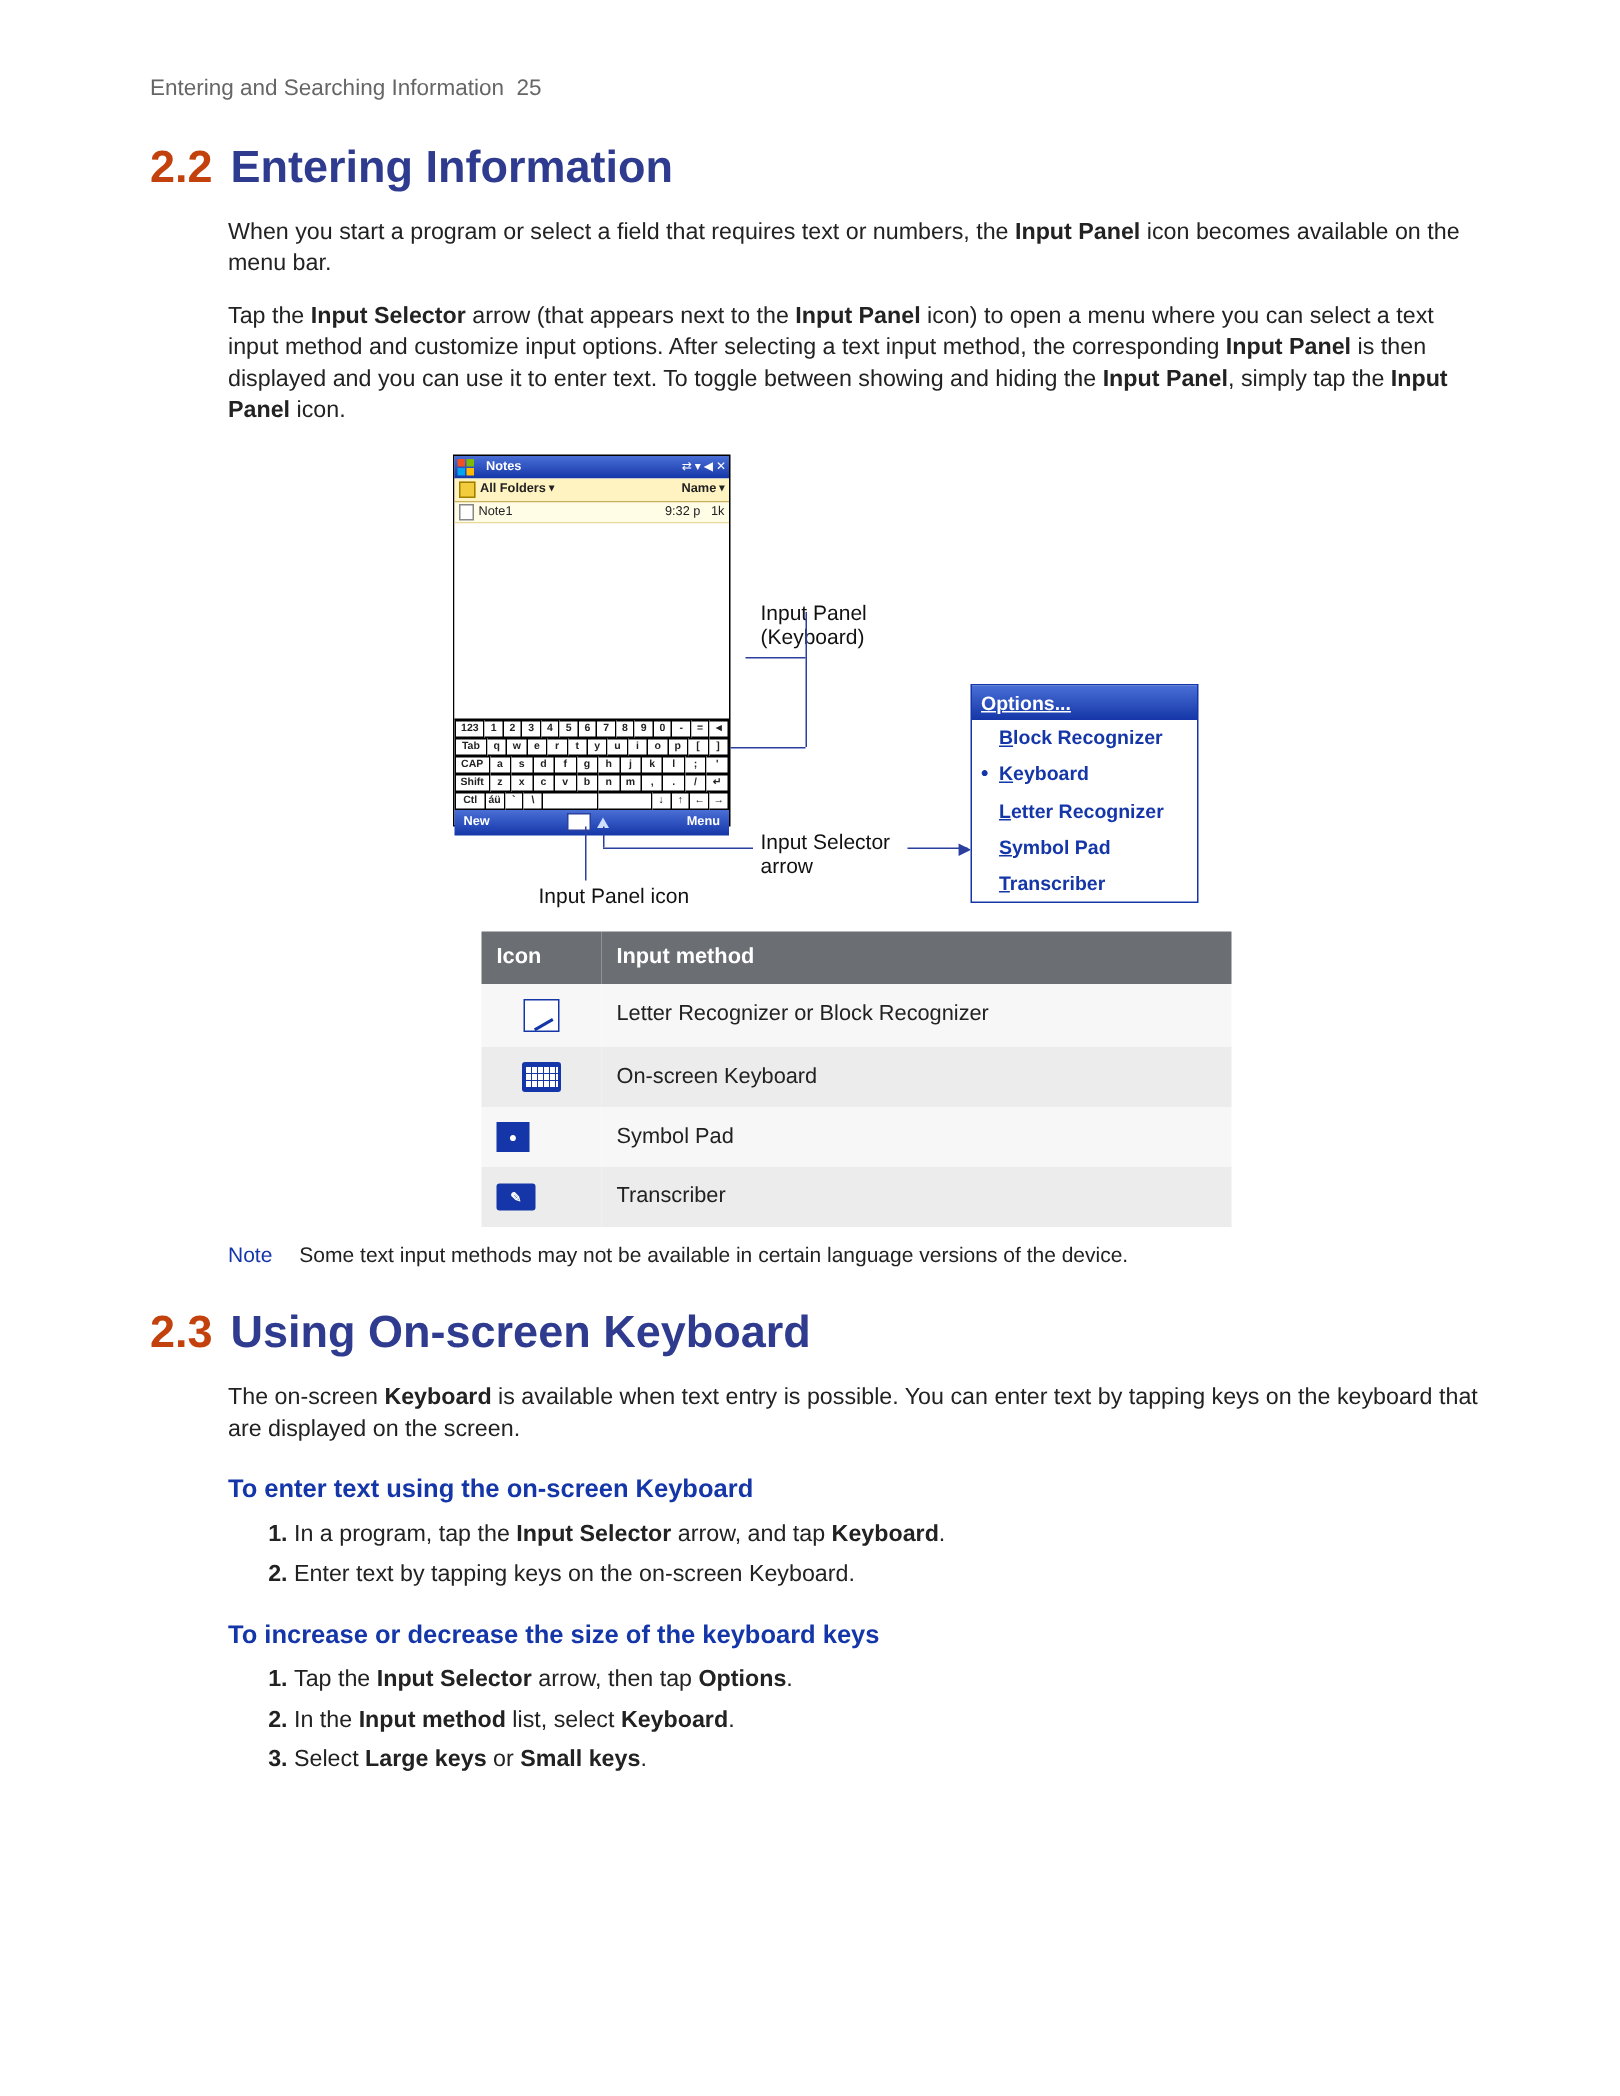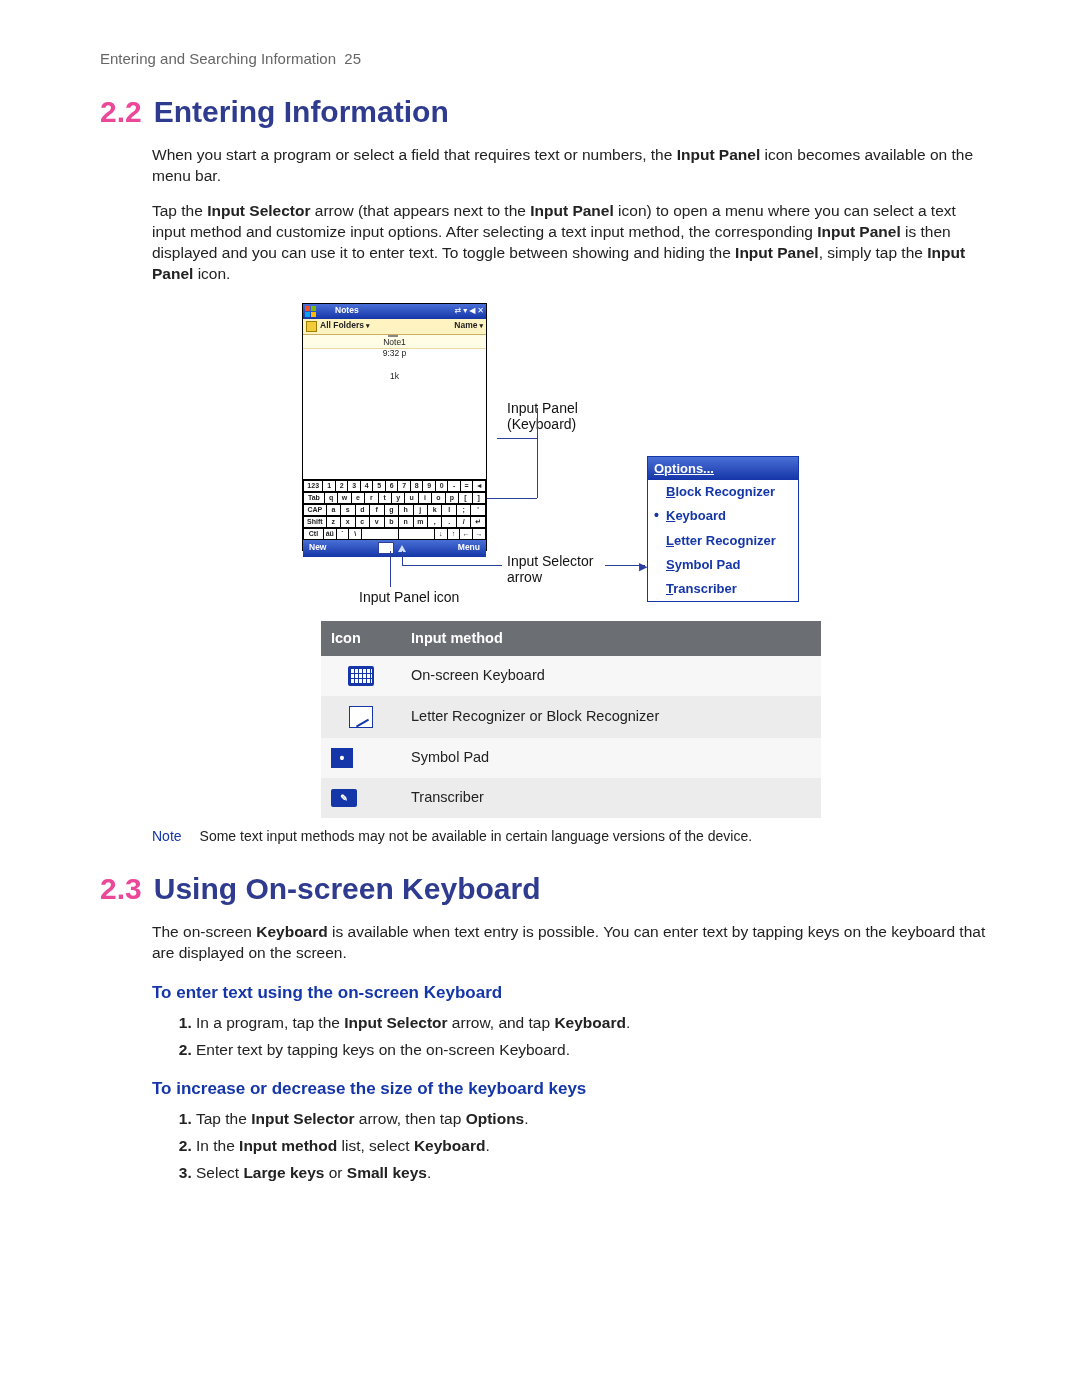--- a/index.html
+++ b/index.html
@@ -20,21 +20,21 @@
     color: #666;
     margin-bottom: 28px;
   }
   h2.section {
     font-size: 30px;
     font-weight: 700;
     color: #2e3b8f;
     margin: 0 0 16px 0;
   }
   h2.section .num {
-    color: #ec4899;
+    color: #c2410c;
     margin-right: 12px;
     text-align: center;
   }
   .body-block {
     margin-left: 52px;
     font-size: 15.5px;
     line-height: 1.35;
   }
   .body-block p { margin: 0 0 14px 0; }
   b.kw { font-weight: 700; }
@@ -55,21 +55,21 @@
     border: 1px solid #000;
     background: #fff;
     font-size: 8.5px;
   }
   .phone-titlebar {
     height: 15px;
     background: linear-gradient(#4a6fd6,#1436a8);
     color: #fff;
     display: flex; align-items: center;
     padding: 0 2px;
-    gap: 19px;
+    gap: 8px;
   }
   .win-icon {
     width: 11px; height: 11px;
     display: grid; grid-template-columns: 1fr 1fr; grid-template-rows: 1fr 1fr;
     gap: 1px;
   }
   .win-icon span:nth-child(1){background:#f25022;}
   .win-icon span:nth-child(2){background:#7fba00;}
   .win-icon span:nth-child(3){background:#00a4ef;}
   .win-icon span:nth-child(4){background:#ffb900;}
@@ -77,21 +77,21 @@
   .sys-icons { display:flex; gap:2px; font-size:8px;}
   .phone-subbar {
     height: 15px; background:#fff3c2; border-bottom:1px solid #c8b060;
     display:flex; align-items:center; padding:0 3px; font-weight:700;
   }
   .phone-subbar .fold-icon{width:9px;height:9px;background:#f2cc3d;border:1px solid #a07e00;margin-right:3px;}
   .phone-subbar .spacer{flex:1;}
   .phone-subbar .drop{font-size:7px;margin-left:2px;}
   .phone-row {
     height: 13px; display:flex; padding:0 3px; border-bottom:1px solid #e9d89a;
-    background:#fffde6; align-items:center;flex-direction:column;
+    background:#fffde6; align-items:center;
   }
   .phone-row .ficon{width:8px;height:9px;background:#fff;border:1px solid #888;margin-right:3px;}
   .phone-row .fn{flex:1;}
   .phone-body{height:130px;background:#fff;}
   
   .kb { border-top:1px solid #000; }
   .kb-row { display:flex; }
   .kb-row .k {
     flex:1; height:10px; border:1px solid #000; border-left:0;
     display:flex;align-items:center;justify-content:center;
@@ -350,26 +350,26 @@
 
     <table class="im-table">
       <thead>
         <tr>
           <th class="icon-col">Icon</th>
           <th>Input method</th>
         </tr>
       </thead>
       <tbody id="im-body">
           <tr>
+            <td class="icon-cell"><span class="ico ico-pen"></span></td>
+            <td>Letter Recognizer or Block Recognizer</td>
+          </tr>
+          <tr>
             <td class="icon-cell"><span class="ico ico-keyboard"></span></td>
             <td>On-screen Keyboard</td>
-          </tr>
-          <tr>
-            <td class="icon-cell"><span class="ico ico-pen"></span></td>
-            <td>Letter Recognizer or Block Recognizer</td>
           </tr>
           <tr>
             <td class="icon-cell">
               <span class="ico ico-sym">•</span>
             </td>
             <td>Symbol Pad</td>
           </tr>
           <tr>
             <td class="icon-cell">
               <span class="ico ico-trans">✎</span>

